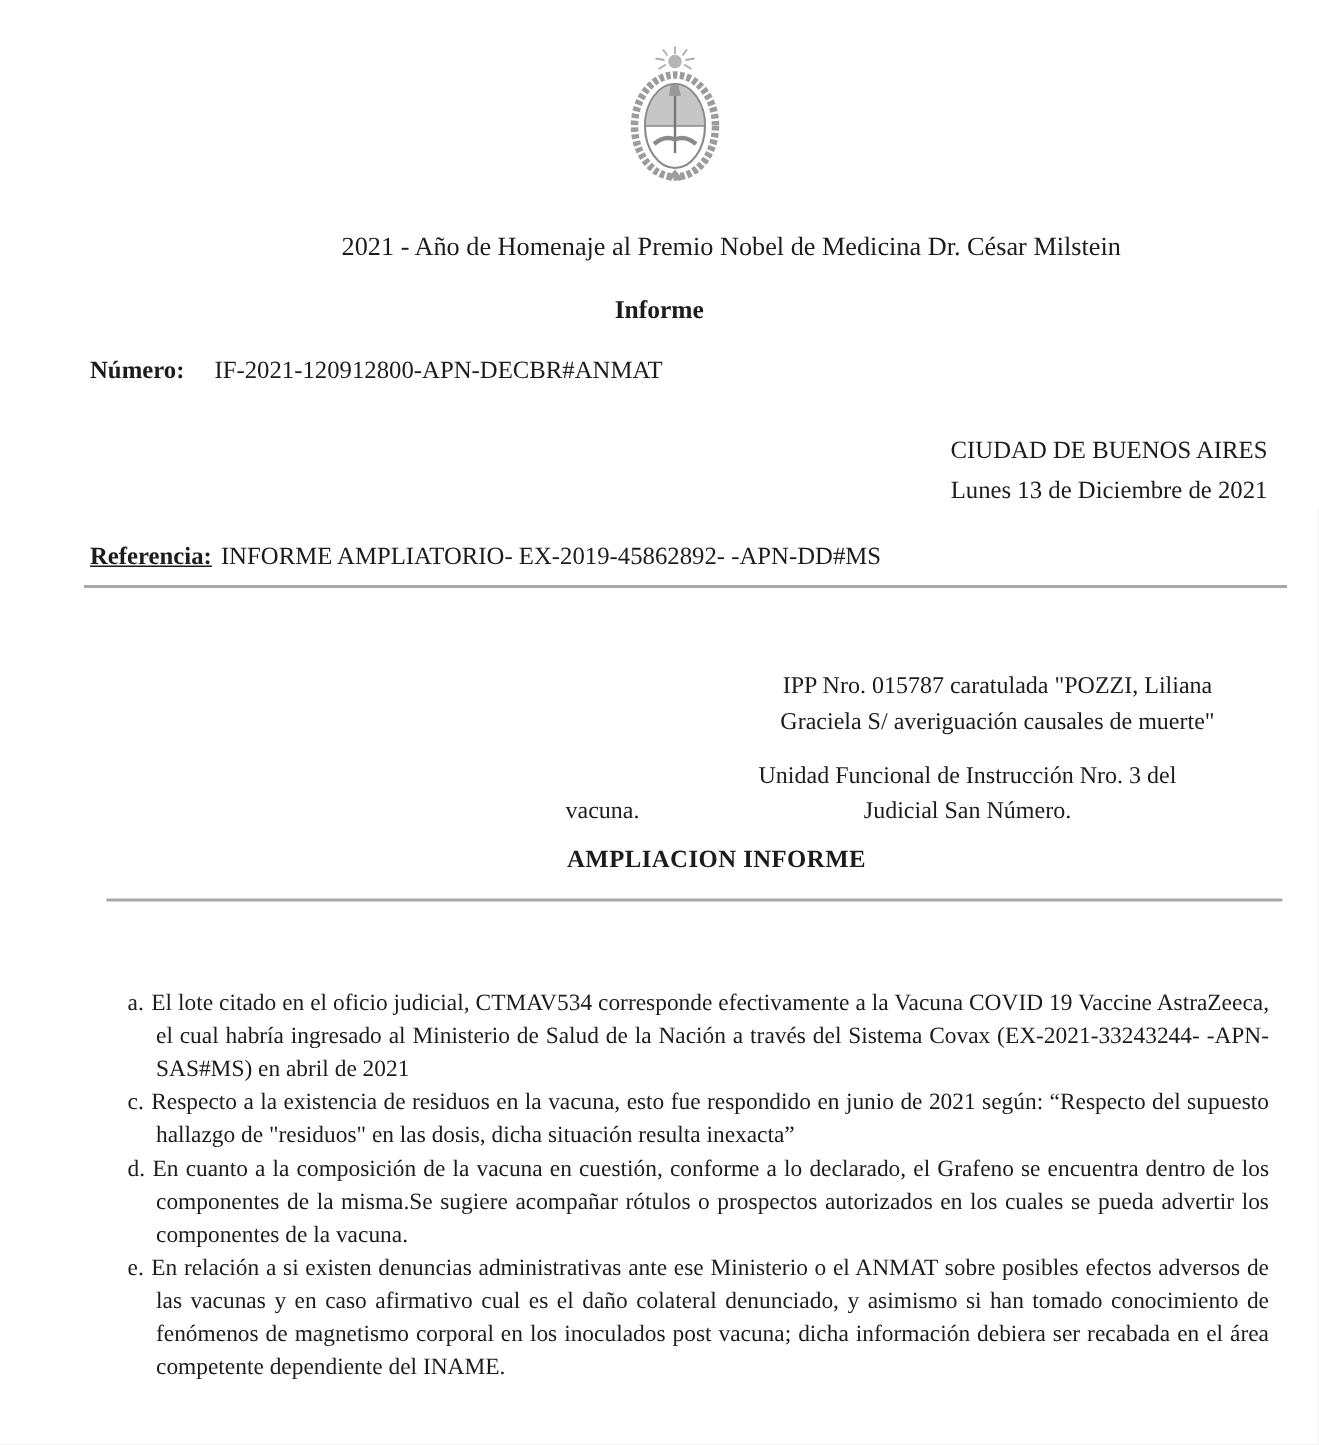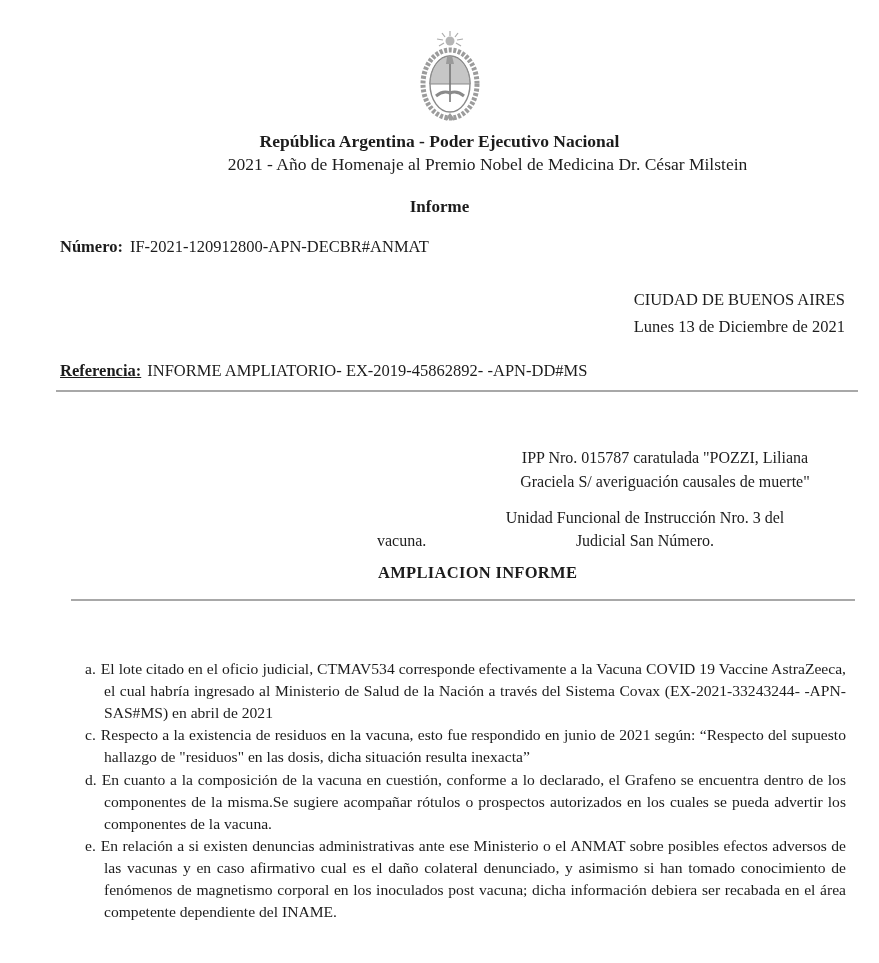--- a/index.html
+++ b/index.html
@@ -14,21 +14,21 @@
     color: #1c1c1c;
     overflow: hidden;
   }
   .abs { position: absolute; }
   .centered { left: 0; width: 100%; text-align: center; }
   .crest { left: 405; top: 30px; left: 405px; width: 90px; height: 94px; }
   .hdr1 { top: 131px; font-weight: bold; font-size: 17.5px; }
   .hdr2 { top: 154px; font-size: 17.5px; margin-left: 48px; }
   .doc-type { top: 197px; font-weight: bold; font-size: 17px; }
   .number-row { left: 60px; top: 237px; font-size: 16.5px; }
-  .number-row .lbl { font-weight: bold; margin-right: 7px; }
+  .number-row .lbl { font-weight: bold; margin-right: 20px; }
   .city-date { right: 34px; text-align: right; font-size: 16.5px; margin-left: 45px; }
   .city { top: 290px; }
   .date { top: 317px; }
   .ref-row { left: 60px; top: 361px; font-size: 16.5px; }
   .ref-row .lbl { font-weight: bold; margin-right: 6px; text-decoration: underline; }
   .rule { position: absolute; border: none; height: 2px; background: #a8a8a8; }
   .rule-1 { left: 56px; width: 802px; top: 390px; }
   .rule-2 { left: 71px; width: 784px; top: 599px; }
   .case-block { left: 490px; top: 446px; width: 350px; text-align: center; font-size: 16px; line-height: 23.5px; }
   .court-block { left: 450px; top: 507px; width: 390px; text-align: center; font-size: 16px; line-height: 22.5px; }
@@ -58,21 +58,20 @@
       <ellipse cx="45" cy="54" rx="27" ry="34" fill="none" stroke="#9c9c9c" stroke-width="5" stroke-dasharray="3 1.6"></ellipse>
       <ellipse cx="45" cy="54" rx="20" ry="28" fill="#ffffff" stroke="#8a8a8a" stroke-width="1.4"></ellipse>
       <path d="M 25 54 A 20 28 0 0 1 65 54 Z" fill="#c6c6c6" stroke="#8a8a8a" stroke-width="1"></path>
       <line x1="45" y1="32" x2="45" y2="72" stroke="#777777" stroke-width="1.6"></line>
       <path d="M41 34 L49 34 L47 26 L42 27 Z" fill="#9a9a9a"></path>
       <path d="M31 66 Q 38 60 45 63 Q 52 60 59 66" fill="none" stroke="#8a8a8a" stroke-width="3"></path>
       <path d="M41 90 L45 85 L49 90" fill="none" stroke="#9c9c9c" stroke-width="2.5"></path>
     </svg>
   </div>
 
-  <div class="abs centered hdr1">República Argentina - Poder Ejecutivo Nacional</div>
   <div class="abs centered hdr2">2021 - Año de Homenaje al Premio Nobel de Medicina Dr. César Milstein</div>
 
   <div class="abs centered doc-type">Informe</div>
 
   <div class="abs number-row">
     <span class="lbl">Número:</span><span>IF-2021-120912800-APN-DECBR#ANMAT</span>
   </div>
 
   <div class="abs city-date city">CIUDAD DE BUENOS AIRES</div>
   <div class="abs city-date date">Lunes 13 de Diciembre de 2021</div>

